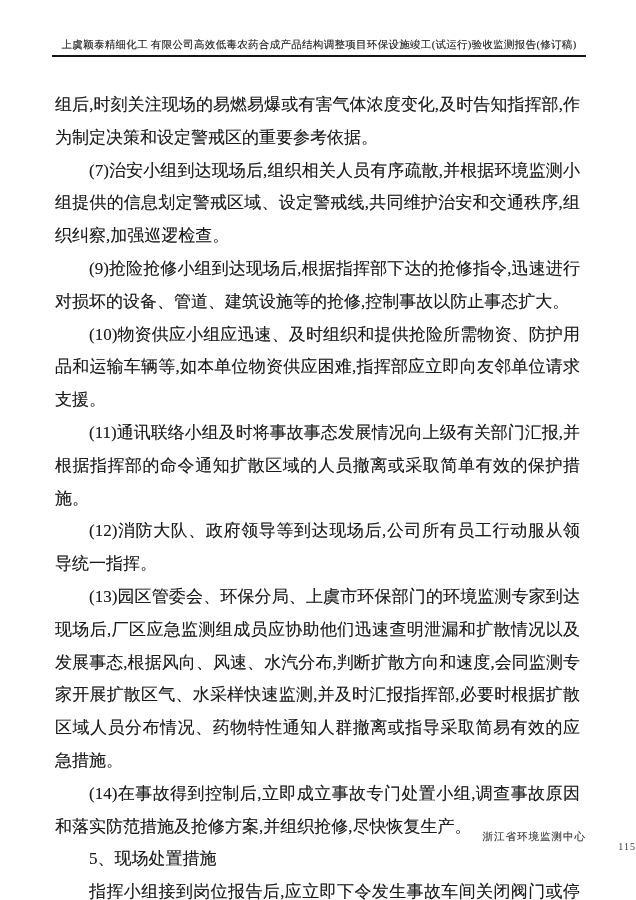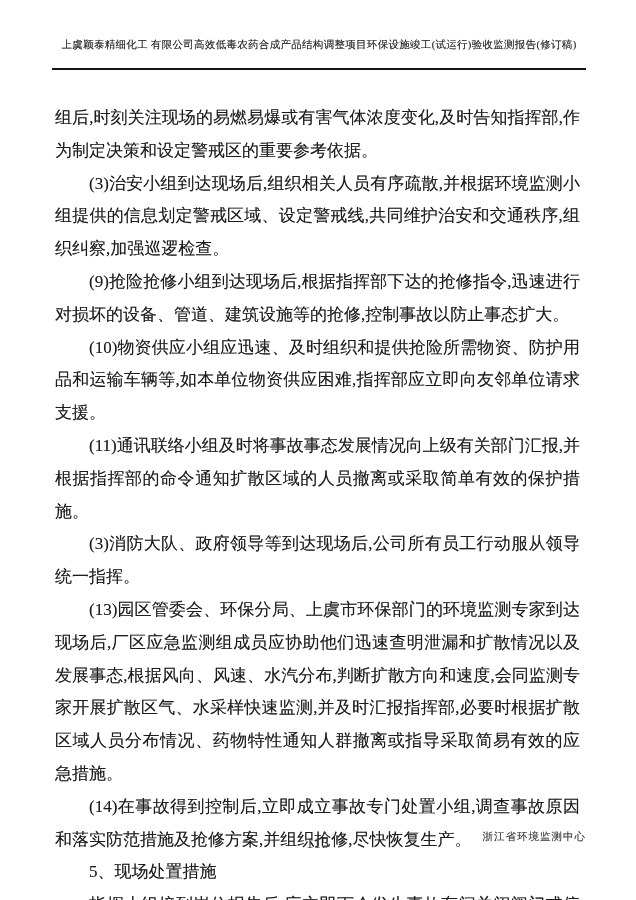--- a/index.html
+++ b/index.html
@@ -8,21 +8,21 @@
     width: 636px;
     height: 900px;
     background: #ffffff;
     overflow: hidden;
     font-family: "Liberation Serif", "DejaVu Serif", serif;
     color: #1b1b1b;
   }
   
   .doc-header {
     margin: 38px 50px 4px 52px;
-    padding-bottom: 16px;
+    padding-bottom: 3px;
     border-bottom: 2.5px solid #151515;
   }
   .doc-header .header-title {
     display: block;
     text-align: center;
     font-size: 10.5px;
     letter-spacing: 0.3px;
     color: #2a2a2a;
     white-space: nowrap;
     overflow: hidden;
@@ -39,22 +39,22 @@
     text-shadow: 0 0 0.5px rgba(0,0,0,0.4);
   }
   .doc-body p { margin: 0; text-indent: 2em; }
   .doc-body p.continuation { text-indent: 0; margin-top: 32px; }
   .doc-body p.section-heading { font-weight: normal; }
   
   .page-number {
     position: absolute;
     left: 0; right: 0;
     bottom: 48px;
-    text-align: center;
-    font-size: 14px;
+    text-align: right;
+    font-size: 10px;
     color: #3a3a3a;
     letter-spacing: 1px;
   }
   .footer-org {
     position: absolute;
     right: 50px;
     bottom: 56px;
     font-size: 10.5px;
     color: #3d3d3d;
     letter-spacing: 1px;
@@ -65,25 +65,25 @@
 <body>
 
 <div class="page">
 
   <div class="doc-header">
     <span class="header-title">上虞颖泰精细化工 有限公司高效低毒农药合成产品结构调整项目环保设施竣工(试运行)验收监测报告(修订稿)</span>
   </div>
 
   <div class="doc-body">
     <p class="continuation">组后,时刻关注现场的易燃易爆或有害气体浓度变化,及时告知指挥部,作为制定决策和设定警戒区的重要参考依据。</p>
-    <p>(3)治安小组到达现场后,组织相关人员有序疏散,并根据环境监测小组提供的信息划定警戒区域、设定警戒线,共同维护治安和交通秩序,组织纠察,加强巡逻检查。</p>
+    <p>(7)治安小组到达现场后,组织相关人员有序疏散,并根据环境监测小组提供的信息划定警戒区域、设定警戒线,共同维护治安和交通秩序,组织纠察,加强巡逻检查。</p>
     <p>(9)抢险抢修小组到达现场后,根据指挥部下达的抢修指令,迅速进行对损坏的设备、管道、建筑设施等的抢修,控制事故以防止事态扩大。</p>
     <p>(10)物资供应小组应迅速、及时组织和提供抢险所需物资、防护用品和运输车辆等,如本单位物资供应困难,指挥部应立即向友邻单位请求支援。</p>
     <p>(11)通讯联络小组及时将事故事态发展情况向上级有关部门汇报,并根据指挥部的命令通知扩散区域的人员撤离或采取简单有效的保护措施。</p>
-    <p>(3)消防大队、政府领导等到达现场后,公司所有员工行动服从领导统一指挥。</p>
+    <p>(12)消防大队、政府领导等到达现场后,公司所有员工行动服从领导统一指挥。</p>
     <p>(13)园区管委会、环保分局、上虞市环保部门的环境监测专家到达现场后,厂区应急监测组成员应协助他们迅速查明泄漏和扩散情况以及发展事态,根据风向、风速、水汽分布,判断扩散方向和速度,会同监测专家开展扩散区气、水采样快速监测,并及时汇报指挥部,必要时根据扩散区域人员分布情况、药物特性通知人群撤离或指导采取简易有效的应急措施。</p>
     <p>(14)在事故得到控制后,立即成立事故专门处置小组,调查事故原因和落实防范措施及抢修方案,并组织抢修,尽快恢复生产。</p>
     <p class="section-heading">5、现场处置措施</p>
     <p>指挥小组接到岗位报告后,应立即下令发生事故车间关闭阀门或停车,</p>
   </div>
 
   <div class="page-number">115</div>
 
   <div class="footer-org">浙江省环境监测中心</div>
 

